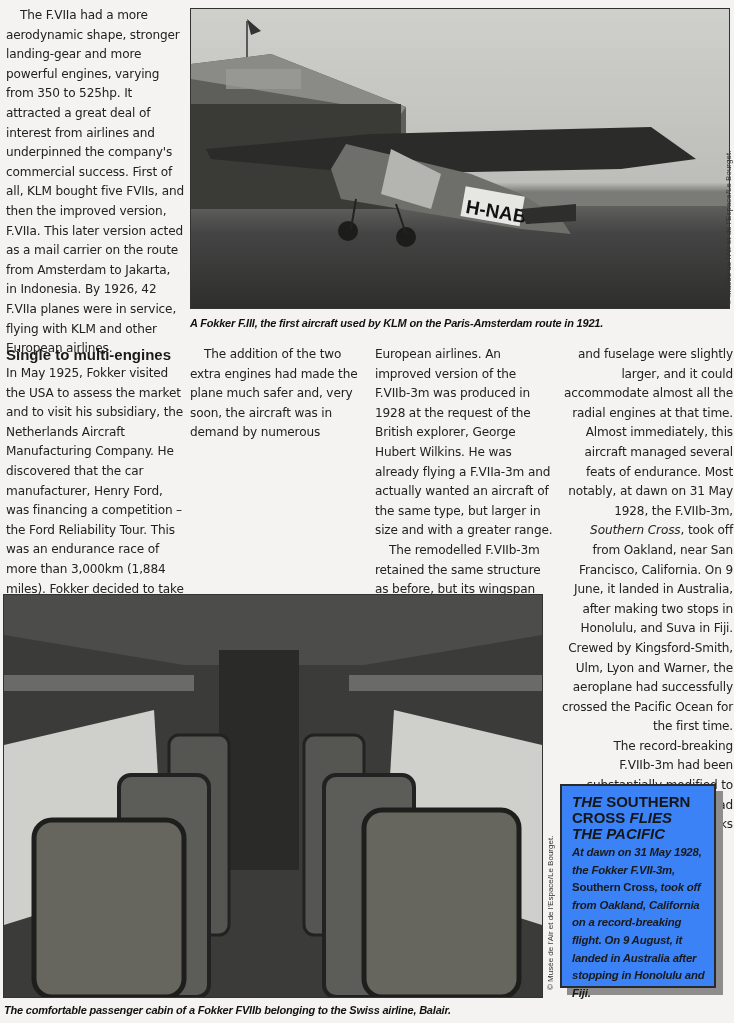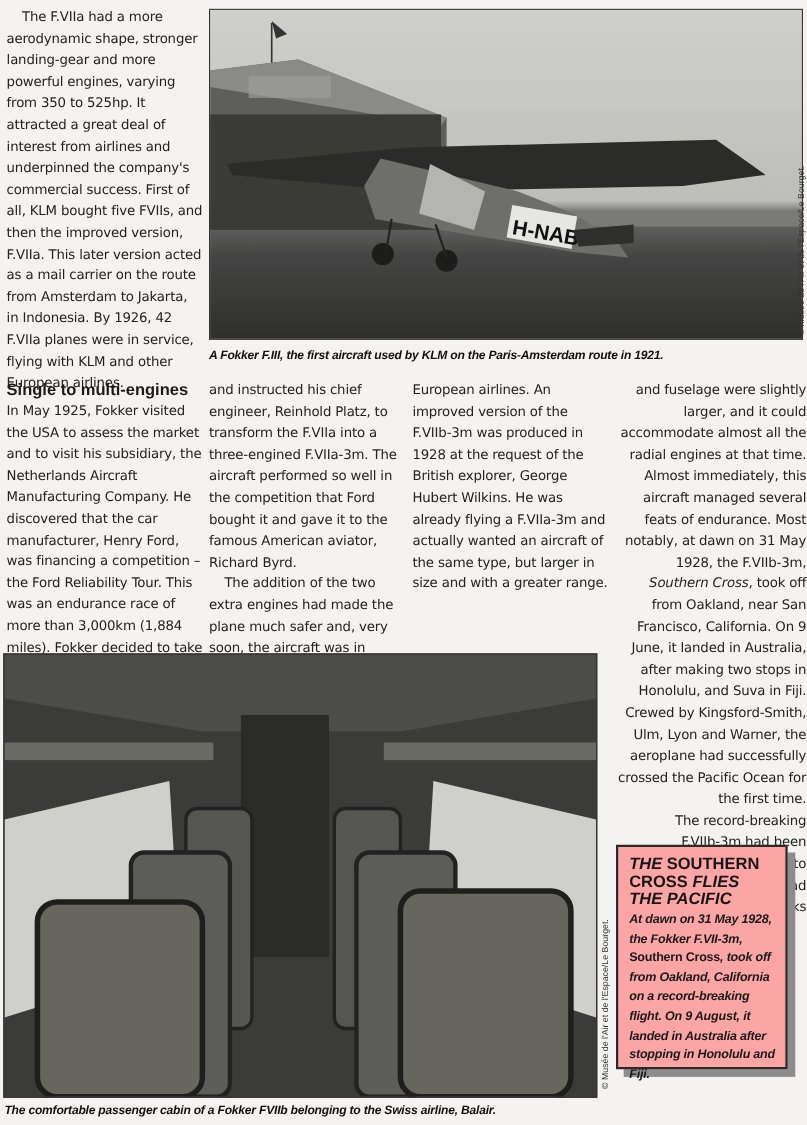--- a/index.html
+++ b/index.html
@@ -25,22 +25,22 @@
     position: absolute; font-family: "Liberation Sans", sans-serif;
     font-weight: bold; font-style: italic; font-size: 11px; color: #111;
     white-space: nowrap; letter-spacing: -0.2px;
   }
   .credit {
     position: absolute; font-family: "Liberation Sans", sans-serif;
     font-size: 8px; color: #333; white-space: nowrap;
     transform-origin: left top; transform: rotate(-90deg);
   }
   .box {
-    position: absolute; left: 560px; top: 768px; width: 156px; height: 204px;
-    background: #fca5a5; border: 2px solid #2a2a2a;
+    position: absolute; left: 560px; top: 784px; width: 156px; height: 204px;
+    background: #3b82f6; border: 2px solid #2a2a2a;
     box-shadow: 7px 7px 0 #8d8d8d;
     padding: 8px 8px 0 10px; box-sizing: border-box;
   }
   .box-title {
     font-family: "Liberation Sans", sans-serif; font-weight: bold;
     font-size: 15px; line-height: 16px; color: #161616; text-transform: uppercase;
   }
   .box-title i { font-style: italic; }
   .box-body {
     font-family: "Liberation Sans", sans-serif; font-weight: bold; font-style: italic;
@@ -86,25 +86,25 @@
 </div>
 <div class="credit" style="left:724px; top:305px;">© Musée de l'Air et de l'Espace/Le Bourget.</div>
 <div class="caption" style="left:190px; top:317px;">A Fokker F.III, the first aircraft used by KLM on the Paris-Amsterdam route in 1921.</div>
 
 <h2 class="head" style="position:absolute; left:6px; top:345px;">Single to multi-engines</h2>
 
 <div class="col" style="left:6px; top:364px; width:178px;">
   <p>In May 1925, Fokker visited the USA to assess the market and to visit his subsidiary, the Netherlands Aircraft Manufacturing Company. He discovered that the car manufacturer, Henry Ford, was financing a competition – the Ford Reliability Tour. This was an endurance race of more than 3,000km (1,884 miles). Fokker decided to take part</p>
 </div>
 <div class="col" style="left:190px; top:345px; width:178px;">
-  <p>and instructed his chief engineer, Reinhold Platz, to transform the F.VIIa into a three-engined F.VIIa-3m. The aircraft performed so well in the competition that Ford bought it and gave it to the famous American aviator, Richard Byrd.</p>
   <p class="ind">The addition of the two extra engines had made the plane much safer and, very soon, the aircraft was in demand by numerous</p>
 </div>
 <div class="col" style="left:375px; top:345px; width:178px;">
   <p>European airlines. An improved version of the F.VIIb-3m was produced in 1928 at the request of the British explorer, George Hubert Wilkins. He was already flying a F.VIIa-3m and actually wanted an aircraft of the same type, but larger in size and with a greater range.</p>
+  <p class="ind">The remodelled F.VIIb-3m retained the same structure as before, but its wingspan</p>
 </div>
 
 <div class="col" style="left:561px; top:345px; width:172px;text-align:right;">
   <p>and fuselage were slightly larger, and it could accommodate almost all the radial engines at that time.</p>
   <p><span>Almost immediately, this aircraft managed several feats of endurance. Most notably, at dawn on 31 May 1928, the F.VIIb-3m, </span><i>Southern Cross</i><span>, took off from Oakland, near San Francisco, California. On 9 June, it landed in Australia, after making two stops in Honolulu, and Suva in Fiji. Crewed by Kingsford-Smith, Ulm, Lyon and Warner, the aeroplane had successfully crossed the Pacific Ocean for the first time.</span></p>
   <p class="ind">The record-breaking F.VIIb-3m had been substantially modified to achieve such a flight. It had three fuel tanks</p>
 </div>
 
 <div class="photo" style="left:3px; top:594px; width:538px; height:402px; background:#3a3a38;">
   <svg width="538" height="402" viewBox="0 0 538 402">

